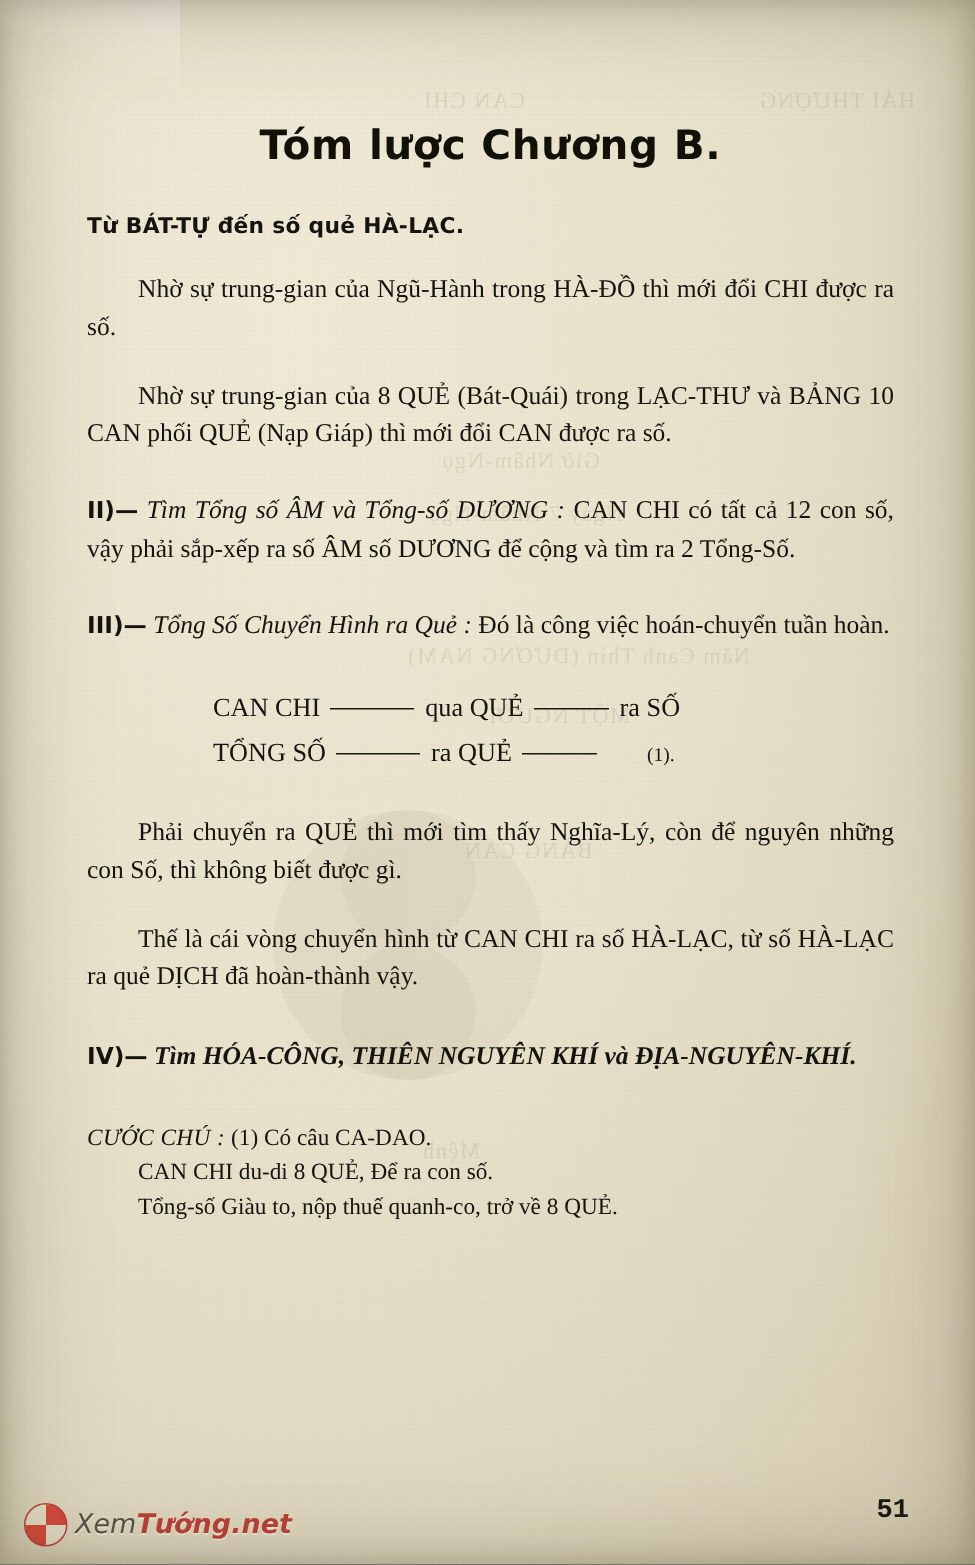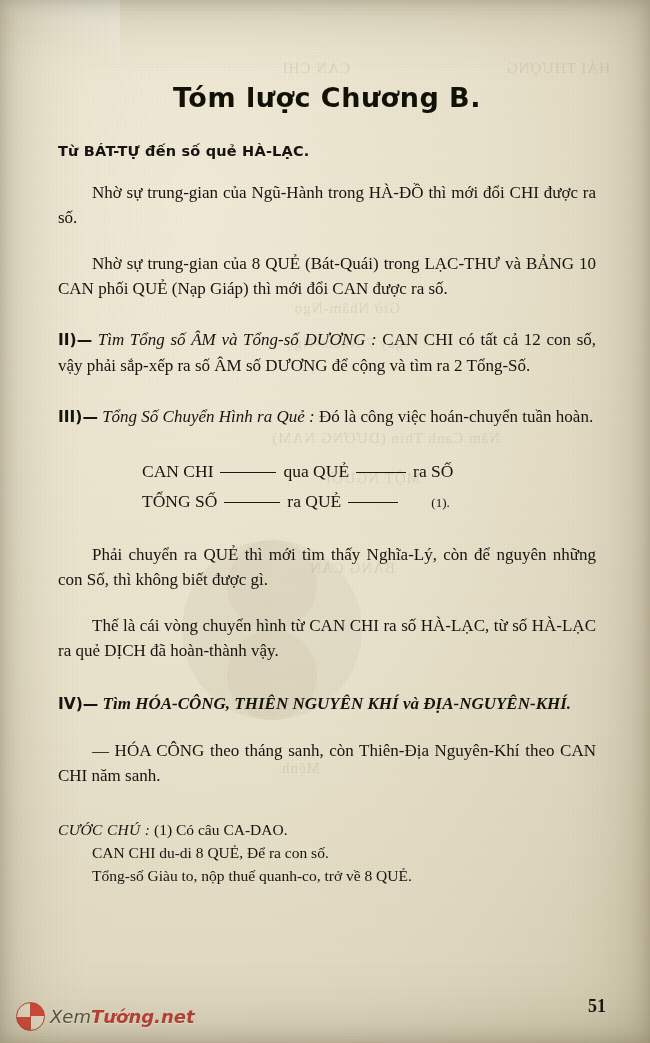--- a/index.html
+++ b/index.html
@@ -127,21 +127,21 @@
     font-size: 15.5px;
     line-height: 23px;
   }
   .footnote .lead { font-style: italic; letter-spacing: .3px; }
   .footnote .ln { padding-left: 34px; display: block; }
 
   .pagenum {
     position: absolute;
     right: 44px;
     bottom: 26px;
-    font-family: Liberation Serif, serif;
+    font-family: Liberation Mono, monospace;
     font-weight: bold;
     font-size: 18px;
   }
 
   
   .watermark {
     position: absolute;
     left: 16px;
     bottom: 12px;
     display: flex;
@@ -240,23 +240,20 @@
       <p class="indent">Thế là cái vòng chuyển hình từ CAN CHI ra số HÀ-LẠC, từ số HÀ-LẠC ra quẻ DỊCH đã hoàn-thành vậy.</p>
     </div>
 
     <div class="sec" style="margin-top:28px">
       <p>
         <span class="roman">IV)</span><span class="roman">—</span>
         <span class="ital-b">Tìm HÓA-CÔNG, THIÊN NGUYÊN KHÍ và ĐỊA-NGUYÊN-KHÍ.</span>
       </p>
     </div>
 
-    <div class="sec">
-      <p class="indent">— HÓA CÔNG theo tháng sanh, còn Thiên-Địa Nguyên-Khí theo CAN CHI năm sanh.</p>
-    </div>
 
     <div class="footnote">
       <div>
         <span class="lead">CƯỚC CHÚ :</span>
         <span>(1)</span>
         <span>Có câu CA-DAO.</span>
       </div>
       <span class="ln">CAN CHI du-di 8 QUẺ, Để ra con số.</span>
       <span class="ln">Tổng-số Giàu to, nộp thuế quanh-co, trở về 8 QUẺ.</span>
     </div>

